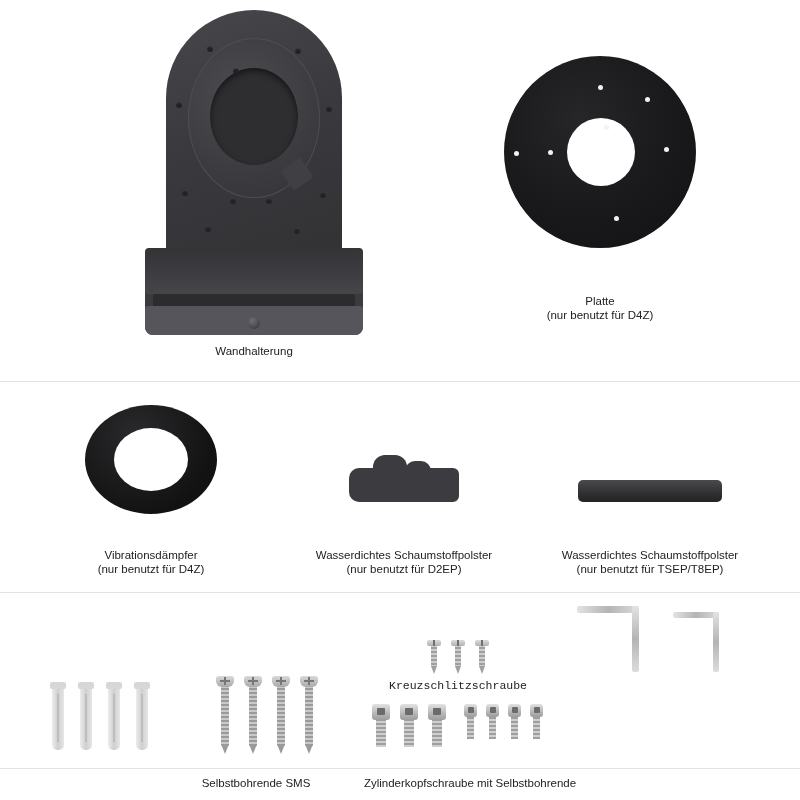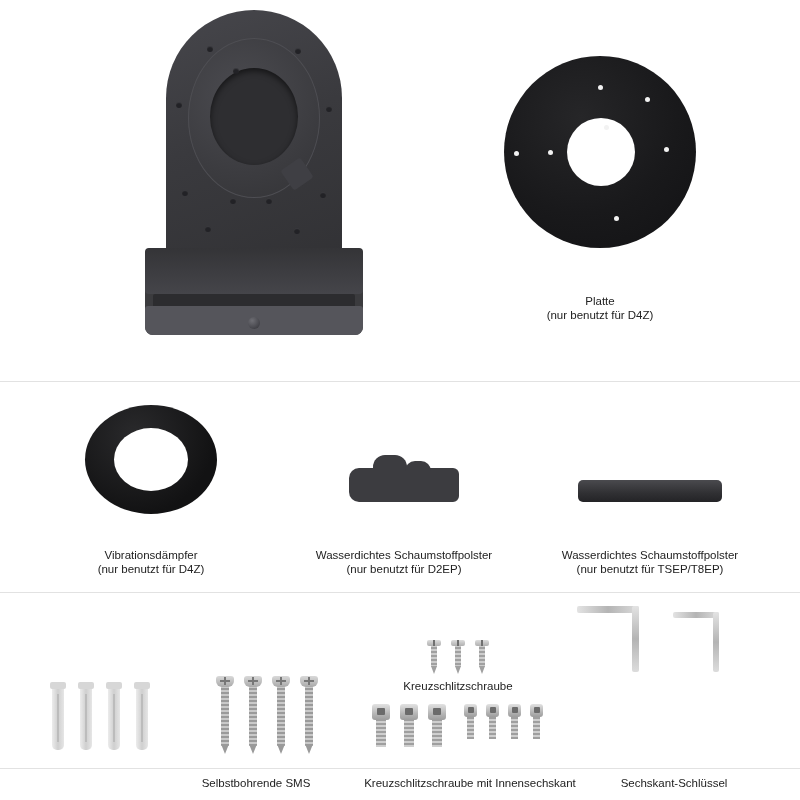--- a/index.html
+++ b/index.html
@@ -459,20 +459,21 @@
     <div class="hole" style="left:31px; top:92px;"></div>
     <div class="hole" style="left:181px; top:96px;"></div>
     <div class="hole" style="left:37px; top:180px;"></div>
     <div class="hole" style="left:175px; top:182px;"></div>
     <div class="hole" style="left:60px; top:216px;"></div>
     <div class="hole" style="left:149px; top:218px;"></div>
     <div class="hole" style="left:88px; top:58px;"></div>
     <div class="hole" style="left:121px; top:188px;"></div>
     <div class="hole" style="left:85px; top:188px;"></div>
   </div>
+  <div class="caption" style="left:154px; top:344px; width:200px;">Wandhalterung</div>
 
   <div class="plate">
     <div class="plate-disc"></div>
     <div class="plate-hole"></div>
     <div class="plate-pin" style="left:94px; top:29px;"></div>
     <div class="plate-pin" style="left:141px; top:41px;"></div>
     <div class="plate-pin" style="left:160px; top:91px;"></div>
     <div class="plate-pin" style="left:110px; top:160px;"></div>
     <div class="plate-pin" style="left:44px; top:94px;"></div>
     <div class="plate-pin" style="left:10px; top:95px;"></div>
@@ -564,21 +565,21 @@
       <div class="head"></div>
       <div class="cross-v"></div>
     </div>
     <div class="phillips" style="left:48px;">
       <div class="shank"></div>
       <div class="tip"></div>
       <div class="head"></div>
       <div class="cross-v"></div>
     </div>
   </div>
-  <div class="caption" style="left:358px; top:679px; width:200px;">Kreuzschlitzschraube</div>
+  <div class="caption" style="left:358px; top:679px; width:200px;font-family:Liberation Mono, monospace;">Kreuzschlitzschraube</div>
 
   <div class="caps-group">
 
     <div class="cap" style="left:0px;">
       <div class="shank" style="left:4px; top:13px; width:10px; height:30px;"></div>
       <div class="head" style="left:0px; top:0px; width:18px; height:16px;"></div>
       <div class="hex" style="left:5px; top:4px; width:8px; height:7px;"></div>
     </div>
     <div class="cap" style="left:28px;">
       <div class="shank" style="left:4px; top:13px; width:10px; height:30px;"></div>
@@ -605,25 +606,24 @@
       <div class="shank" style="left:3px; top:11px; width:7px; height:24px;"></div>
       <div class="head" style="left:0px; top:0px; width:13px; height:13px;"></div>
       <div class="hex" style="left:4px; top:3px; width:6px; height:6px;"></div>
     </div>
     <div class="cap" style="left:158px;">
       <div class="shank" style="left:3px; top:11px; width:7px; height:24px;"></div>
       <div class="head" style="left:0px; top:0px; width:13px; height:13px;"></div>
       <div class="hex" style="left:4px; top:3px; width:6px; height:6px;"></div>
     </div>
   </div>
-  <div class="caption" style="left:340px; top:776px; width:260px;">Kreuzschlitzschraube mit Innensechskant</div>
+  <div class="caption" style="left:340px; top:776px; width:260px;">Zylinderkopfschraube mit Selbstbohrende</div>
 
   <div class="allen" style="left:577px; top:606px; width:68px; height:72px;">
     <div class="long" style="left:0px; top:0px; width:62px; height:7px;"></div>
     <div class="short" style="left:55px; top:0px; width:7px; height:66px;"></div>
   </div>
   <div class="allen" style="left:673px; top:612px; width:52px; height:66px;">
     <div class="long" style="left:0px; top:0px; width:46px; height:6px;"></div>
     <div class="short" style="left:40px; top:0px; width:6px; height:60px;"></div>
   </div>
-  <div class="caption" style="left:574px; top:776px; width:200px;">Sechskant-Schlüssel</div>
 
 </div>
 
 </body></html>

